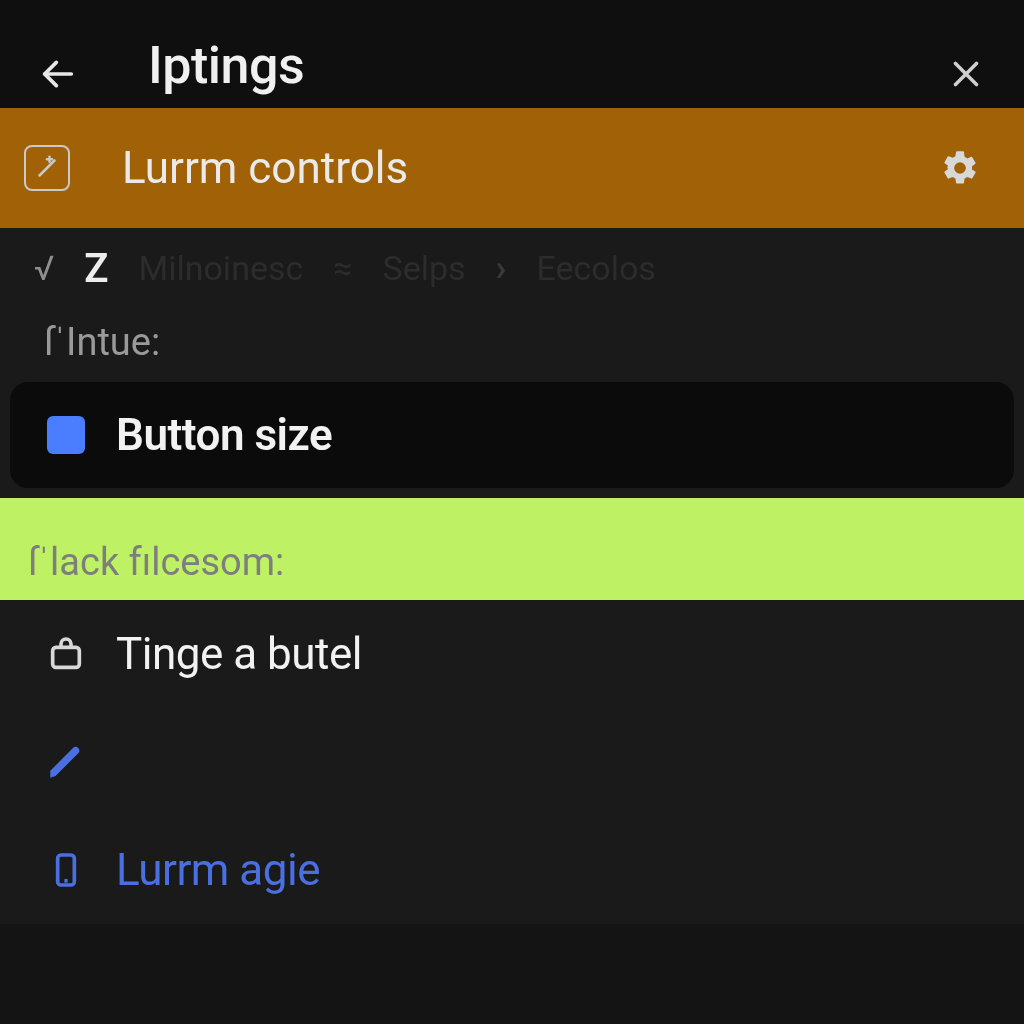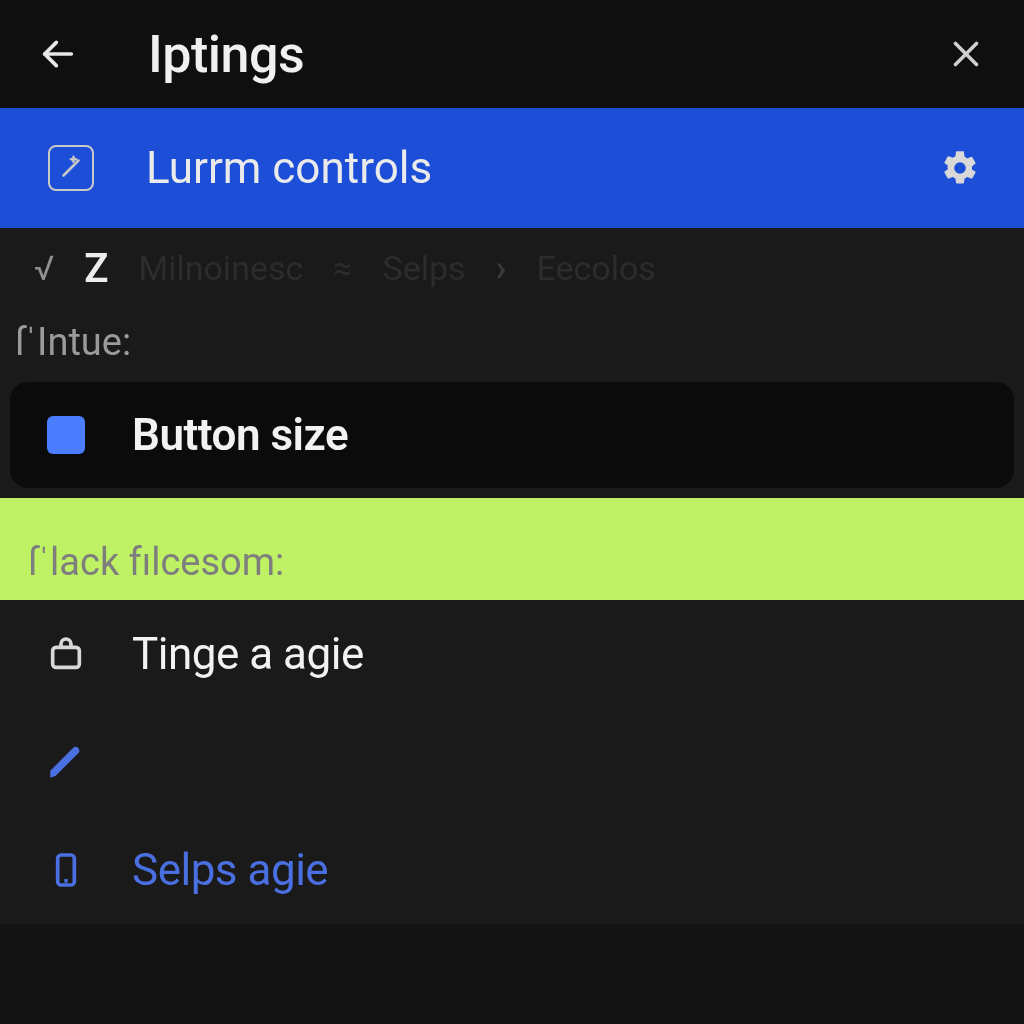--- a/index.html
+++ b/index.html
@@ -9,22 +9,22 @@
     background: #141414;
     font-family: -apple-system, BlinkMacSystemFont, "Segoe UI", Roboto, sans-serif;
     color: #ffffff;
     overflow: hidden;
   }
 
   
   .header {
     height: 108px;
     display: flex;
-    align-items: center;
-    padding: 0 36px;
+    align-items: flex-end;
+    padding: 12px 36px;
     background: #0f0f0f;
     position: relative;
   }
   .back-btn {
     width: 44px;
     height: 44px;
     display: flex;
     align-items: center;
     justify-content: center;
     cursor: pointer;
@@ -45,22 +45,22 @@
     align-items: center;
     justify-content: center;
     cursor: pointer;
   }
 
   
   .section-row {
     height: 120px;
     display: flex;
     align-items: center;
-    padding: 0 48px;
-    background: #1d4ed8;
+    padding: 0 24px;
+    background: #a16207;
     position: relative;
   }
   .section-icon-box {
     width: 46px;
     height: 46px;
     border: 2.5px solid #c9c9c9;
     border-radius: 8px;
     display: flex;
     align-items: center;
     justify-content: center;
@@ -105,38 +105,38 @@
   .toolbar .tb-chevron {
     font-size: 36px;
     color: #3a3a3a;
     font-weight: 600;
   }
 
   
   .group-label {
     font-size: 38px;
     color: #9a9a9a;
-    padding: 12px 15px 18px;
+    padding: 12px 44px 18px;
     background: #1a1a1a;
     letter-spacing: 0px;
   }
 
   
   .list {
     background: #1a1a1a;
     padding: 0 10px 10px;
   }
   .list-item {
     height: 106px;
     display: flex;
     align-items: center;
     padding: 0 34px;
     border-radius: 18px;
     cursor: pointer;
-    gap: 44px;
+    gap: 28px;
   }
   .list-item.selected {
     background: #0b0b0b;
   }
   .li-icon {
     width: 44px;
     height: 44px;
     display: flex;
     align-items: center;
     justify-content: center;
@@ -242,33 +242,33 @@
 <div class="group-label2">ſˈlack fılcesom:</div>
 
 <div class="list2">
   <div class="list-item">
     <div class="li-icon">
       <svg width="40" height="40" viewBox="0 0 24 24" fill="none" stroke="#d8d8d8" stroke-width="2.2" stroke-linejoin="round">
         <rect x="4" y="8" width="16" height="12" rx="2"></rect>
         <path d="M9 8 V6 a3 3 0 0 1 6 0 V8"></path>
       </svg>
     </div>
-    <div class="li-label reg">Tinge a agie</div>
+    <div class="li-label reg">Tinge a butel</div>
   </div>
 
   <div class="list-item">
     <div class="li-icon">
       <svg width="42" height="42" viewBox="0 0 24 24" fill="#4a6fe0">
         <path d="M3 21 L6 20 L19 7 a2 2 0 0 0 0-3 a2 2 0 0 0-3 0 L3 17 Z"></path>
       </svg>
     </div>
   </div>
 
   <div class="list-item">
     <div class="li-icon">
       <svg width="40" height="40" viewBox="0 0 24 24" fill="none" stroke="#4a6fe0" stroke-width="2.2" stroke-linejoin="round">
         <rect x="7" y="3" width="10" height="18" rx="2"></rect>
         <line x1="11" y1="18.5" x2="13" y2="18.5"></line>
       </svg>
     </div>
-    <div class="li-label accent">Selps agie</div>
+    <div class="li-label accent">Lurrm agie</div>
   </div>
 </div>
 
 </body></html>

